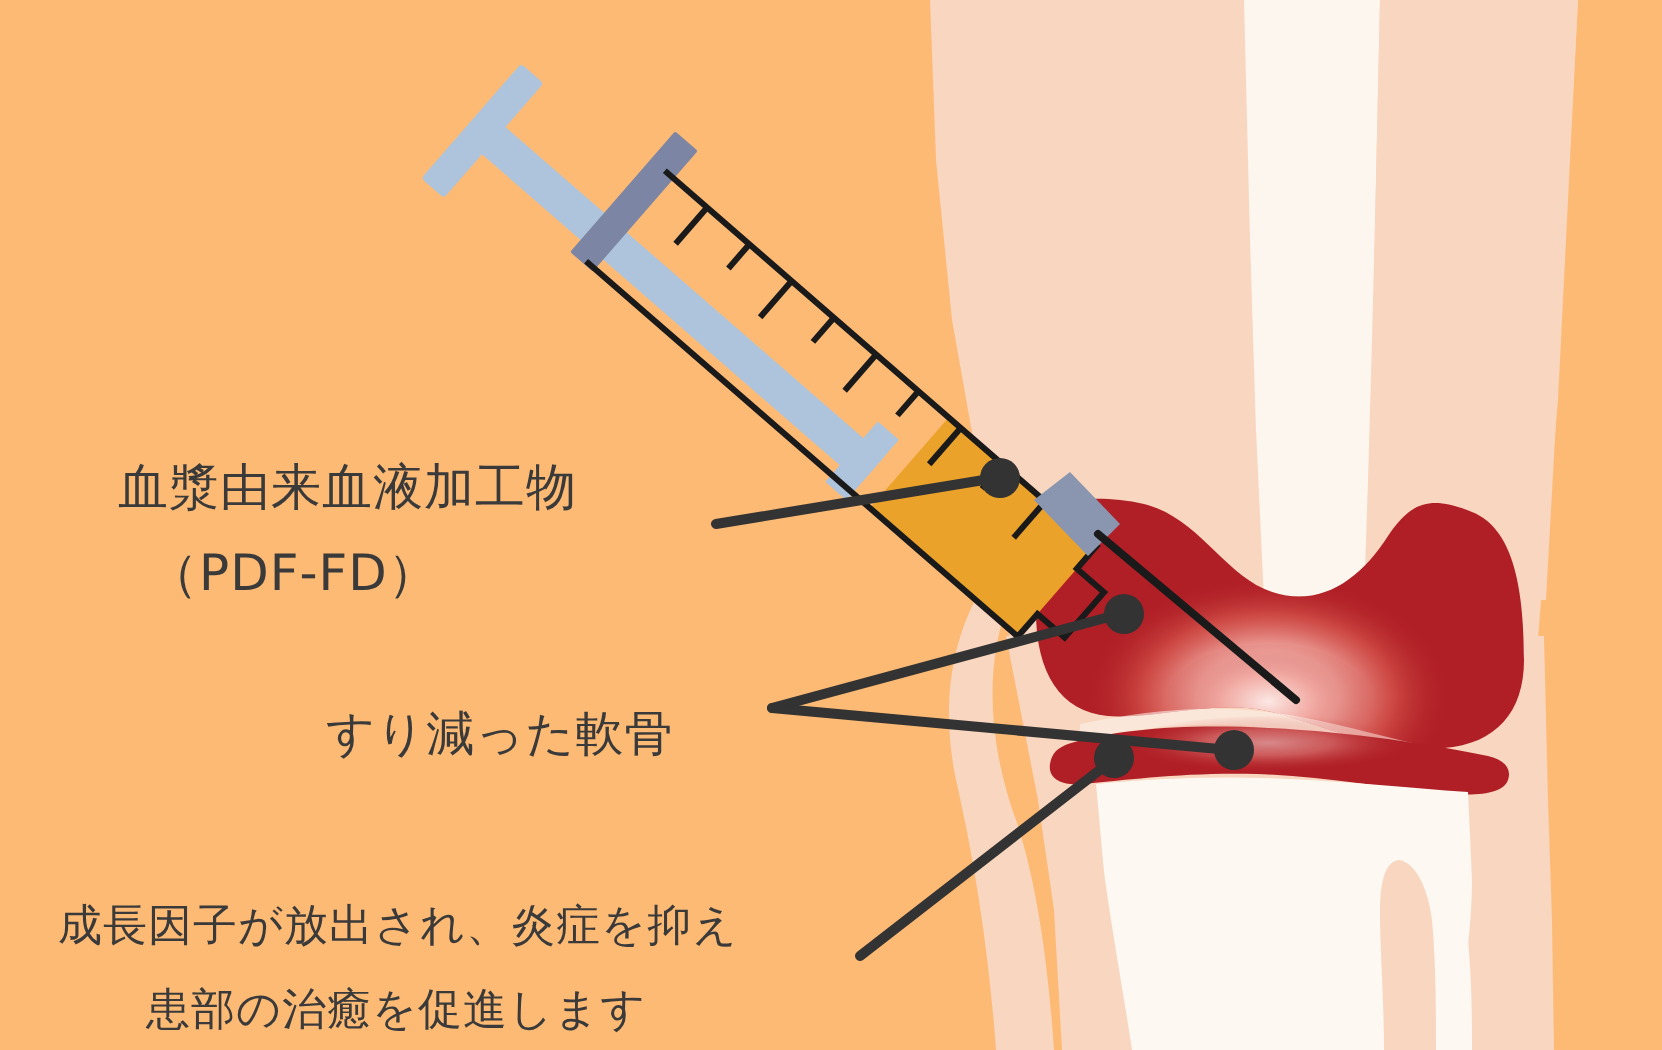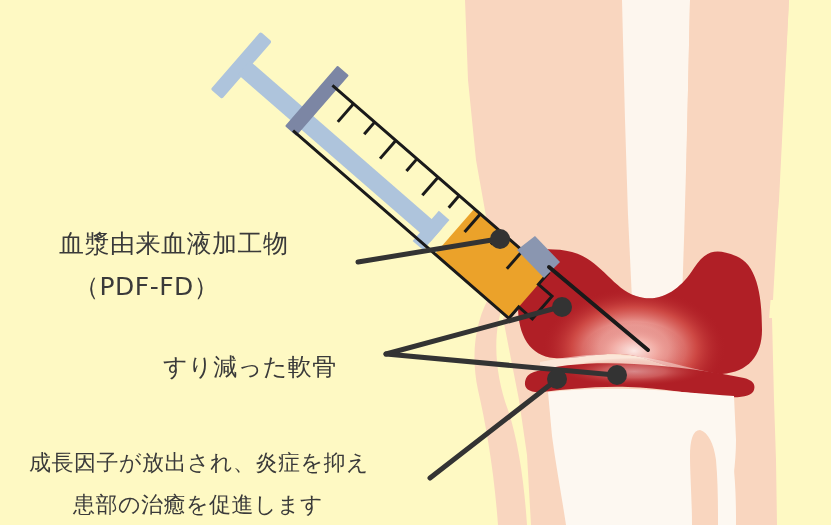--- a/index.html
+++ b/index.html
@@ -8,21 +8,21 @@
     padding: 0;
     background: #ffffff;
   }
   body {
     font-family: "Liberation Sans", "DejaVu Sans", sans-serif;
   }
   #stage {
     position: relative;
     width: 831px;
     height: 525px;
-    background: #fef9c3;
+    background: #fdba74;
     overflow: hidden;
   }
   #stage svg {
     position: absolute;
     top: 0;
     left: 0;
     display: block;
   }
   .label-text {
     fill: #3a3a3a;

